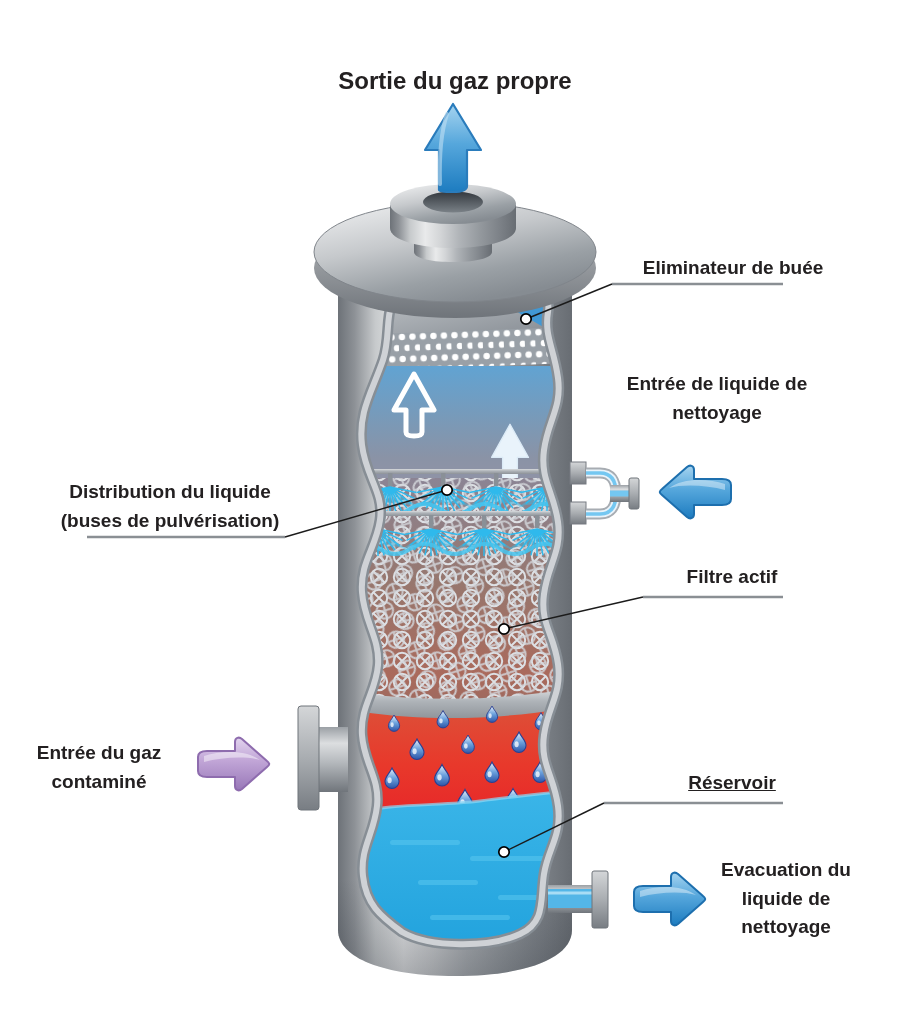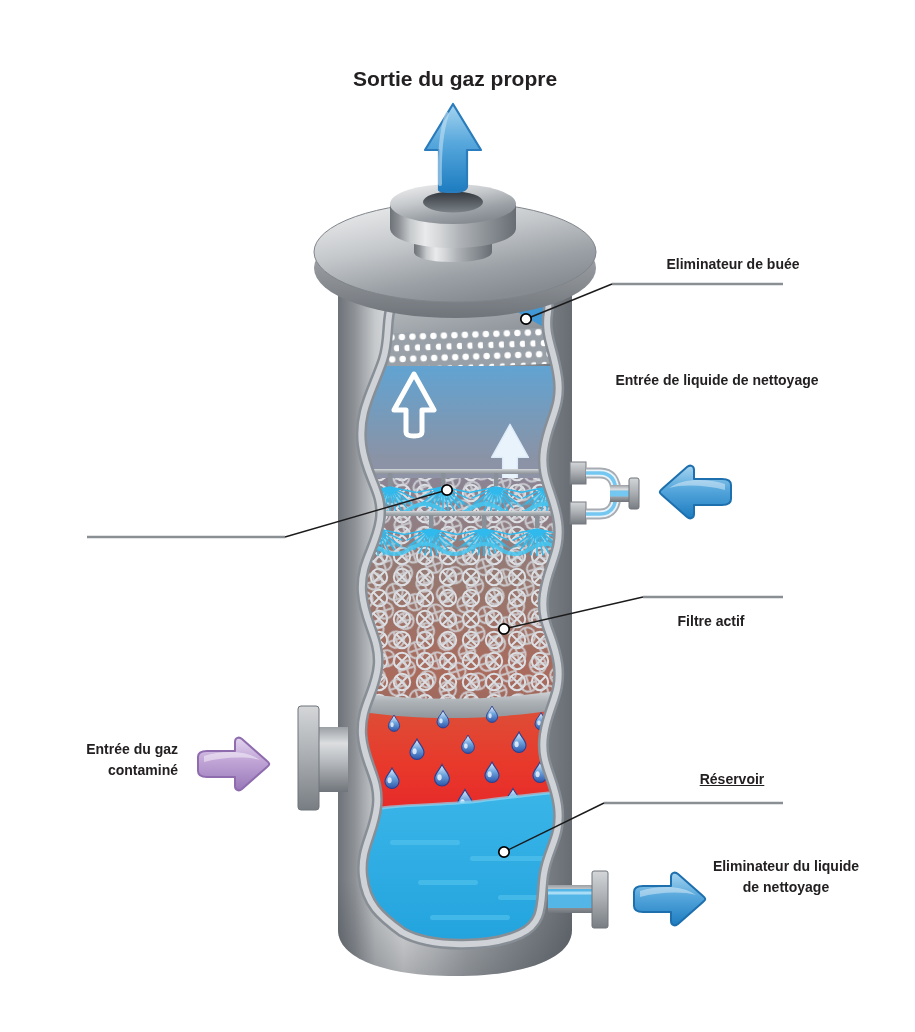--- a/index.html
+++ b/index.html
@@ -1,22 +1,22 @@
 <!DOCTYPE html>
 <html><head>
 <meta charset="utf-8">
 <style>
   html,body{margin:0;padding:0;background:#fff;}
   #stage{position:relative;width:915px;height:1032px;background:#fff;overflow:hidden;
          font-family:"Liberation Sans",sans-serif;}
   #art{position:absolute;left:0;top:0;}
-  .lbl{position:absolute;font-weight:700;font-size:14px;color:#232021;line-height:1.5;
+  .lbl{position:absolute;font-weight:700;font-size:19px;color:#232021;line-height:1.5;
        text-align:center;font-family:"Liberation Sans",sans-serif;}
-  .lbl.title{font-size:21px;}
-  .lbl.right-align{text-align:right;}
+  .lbl.title{font-size:24px;}
+  .lbl.right-align{}
 </style>
 </head>
 <body>
 
 <div id="stage">
 
 <svg id="art" width="915" height="1032" viewBox="0 0 915 1032">
 <defs>
   <linearGradient id="metalH" x1="0" y1="0" x2="1" y2="0">
     <stop offset="0" stop-color="#6d7278"></stop>
@@ -313,22 +313,23 @@
   <circle cx="447" cy="490" r="5.2"></circle>
 </g>
 </svg>
 
 <div class="lbl title" style="left:285px;top:63px;width:340px;">Sortie du gaz propre</div>
 
 <div class="lbl" style="left:608px;top:254px;width:250px;">Eliminateur de buée</div>
 
 <div class="lbl" style="left:606px;top:370px;width:222px;">Entrée de liquide de nettoyage</div>
 
-
-<div class="lbl" style="left:611px;top:563px;width:200px;margin-top:48px;">Filtre actif</div>
+<div class="lbl" style="left:42px;top:478px;width:256px;">Distribution du liquide (buses de pulvérisation)</div>
+
+<div class="lbl" style="left:632px;top:563px;width:200px;">Filtre actif</div>
 
 <div class="lbl right-align" style="left:20px;top:739px;width:158px;">Entrée du gaz contaminé</div>
 
 <div class="lbl" style="left:632px;top:769px;width:200px;text-decoration:underline;">Réservoir</div>
 
-<div class="lbl" style="left:707px;top:856px;width:158px;">Eliminateur du liquide de nettoyage</div>
+<div class="lbl" style="left:707px;top:856px;width:158px;">Evacuation du liquide de nettoyage</div>
 
 </div>
 
 </body></html>

